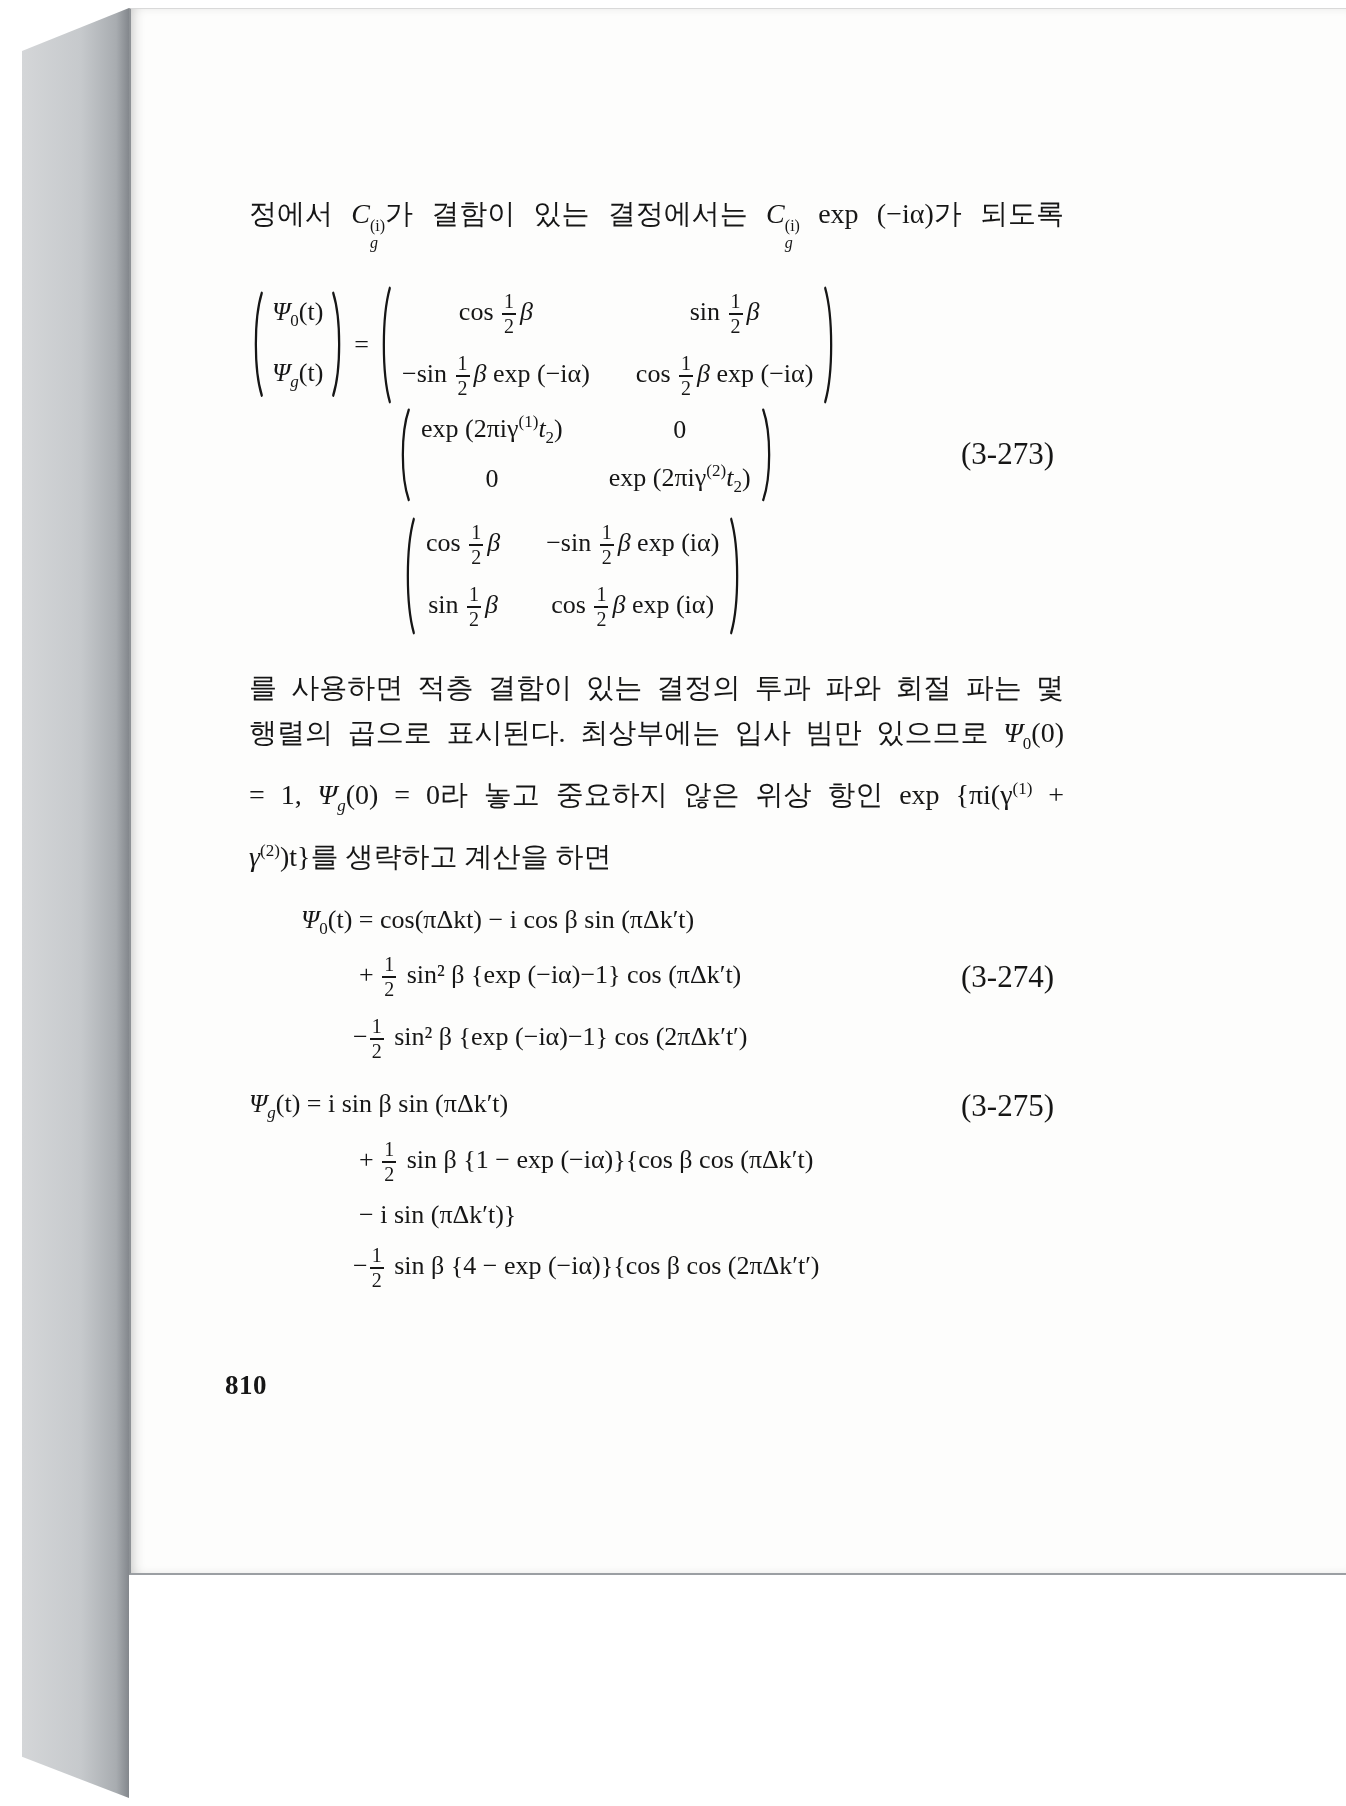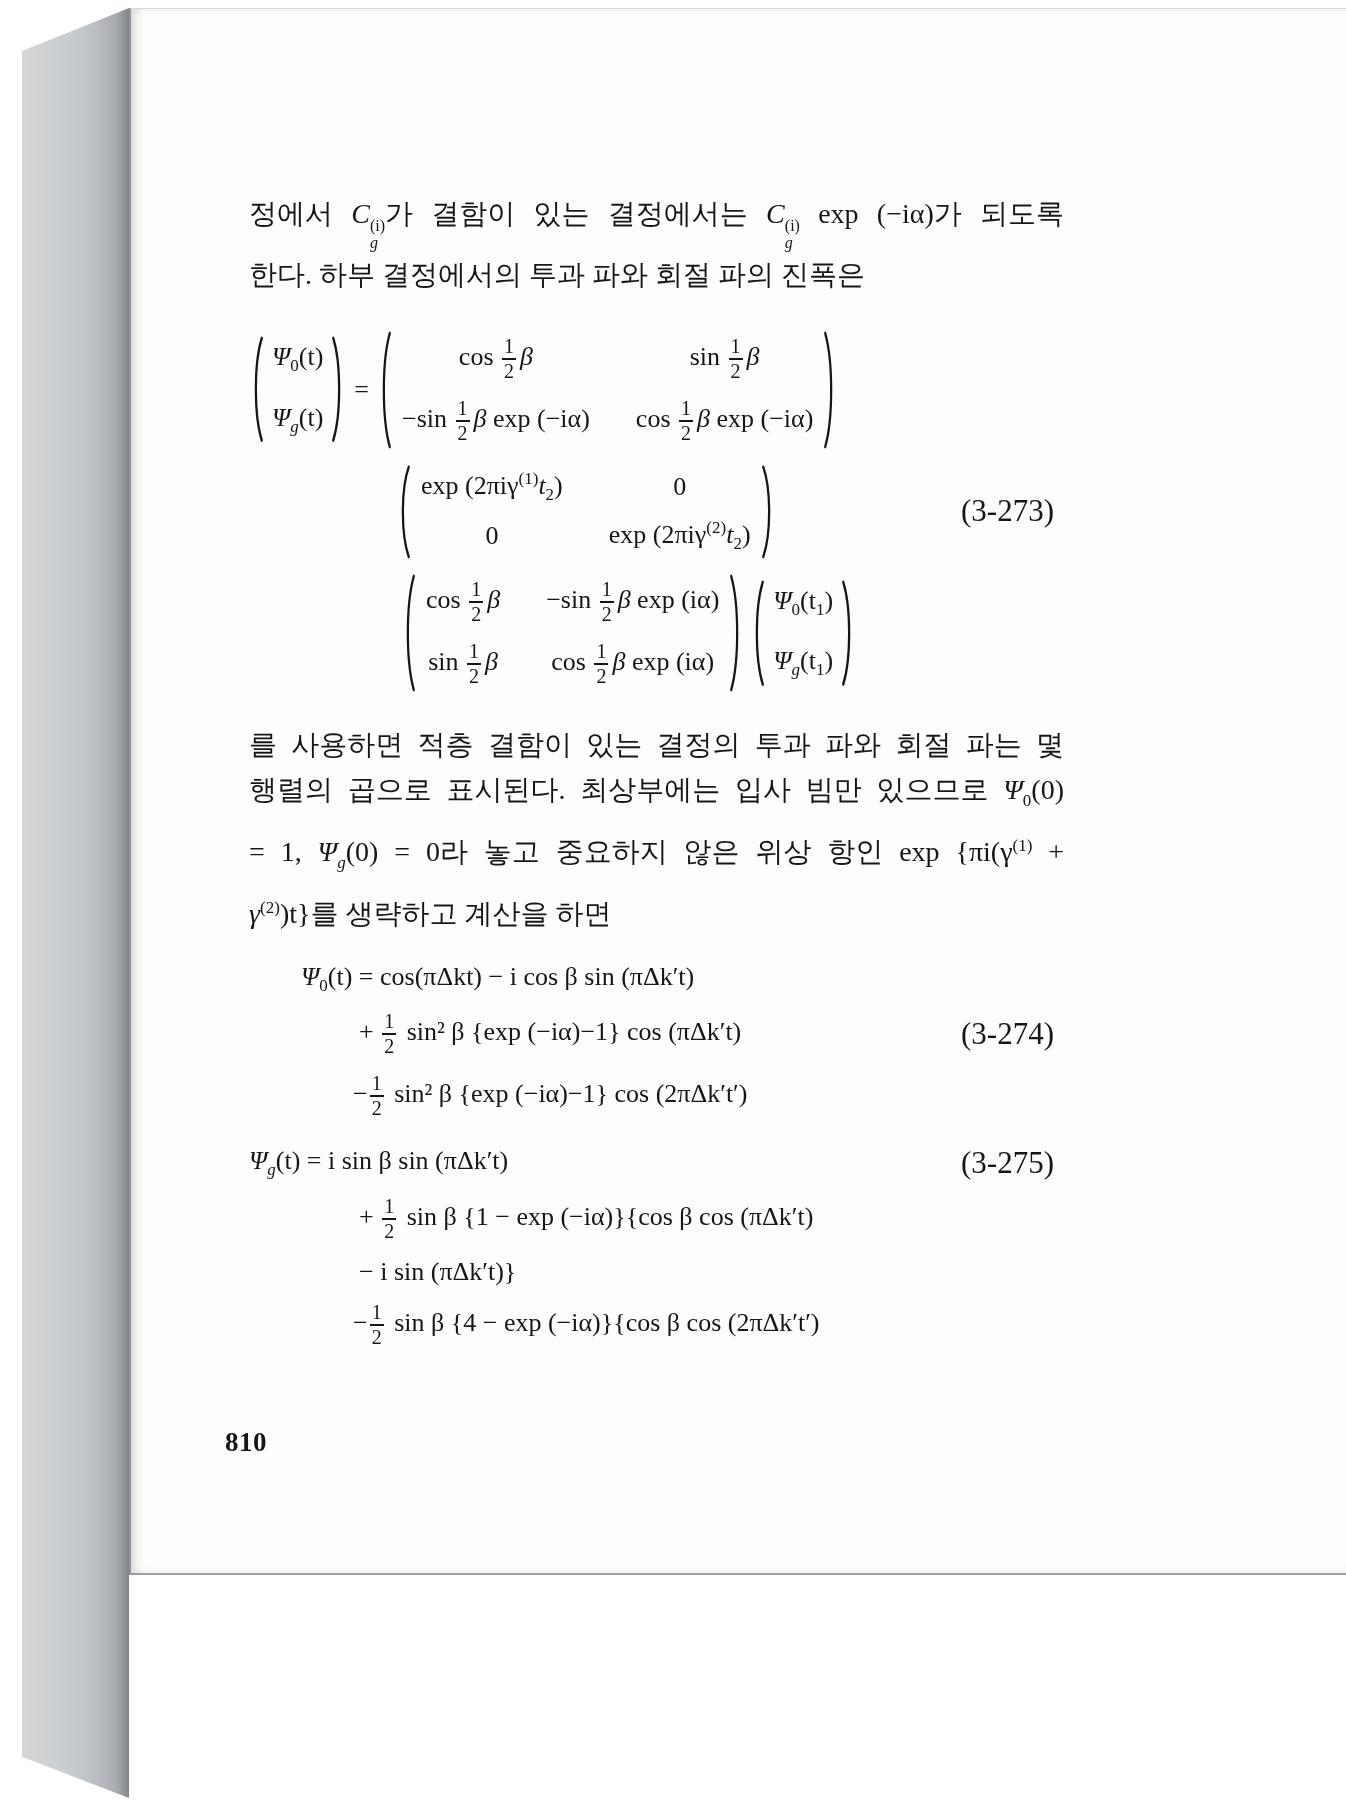--- a/index.html
+++ b/index.html
@@ -45,21 +45,21 @@
   .mat { display:inline-flex; align-items:center; }
   .paren { width:15px; align-self:stretch; overflow:visible;
            stroke:#161616; stroke-width:3; fill:none; stroke-linecap:round; }
   .cells { display:grid; align-items:center; justify-items:center; padding:4px 10px; }
   .cells.m2x2 { grid-template-columns:auto auto; column-gap:46px; row-gap:14px; }
   .cells.vec  { grid-template-columns:auto; row-gap:26px; padding:6px 8px; }
 
   .eq-block { position:relative; width:100%; }
   .eq273 { margin-top:34px; }
   .eq-row { display:flex; align-items:center; position:relative; }
-  .rowB { margin-top:16px; margin-left:147px; }
+  .rowB { margin-top:4px; margin-left:147px; }
   .rowC { margin-top:16px; margin-left:152px; }
   .eqsign { margin:0 8px; }
   .eq-label { position:absolute; right:10px; font-size:31px; font-style:normal; }
   .rowB .eq-label { top:50%; transform:translateY(-50%); right:10px; }
 
   .eq-lines { margin-top:26px; }
   .eq-line { position:relative; margin:14px 0; white-space:nowrap; }
   .ind-a { padding-left:52px; }
   .ind-b { padding-left:110px; }
   .ind-c { padding-left:104px; }
@@ -85,23 +85,20 @@
       <div class="para body-text">
         <div class="pl">
           <span>정에서 </span><span class="ent"><i>C</i><span class="supsub">
                 <span>(i)</span>
                 <i>g</i>
               </span></span><span>가 결함이 있는 결정에서는 </span><span class="ent"><i>C</i><span class="supsub">
                 <span>(i)</span>
                 <i>g</i>
               </span></span><span> exp (−iα)가 되도록</span>
         </div>
-        <div class="pl end">
-          <span>한다.  하부 결정에서의 투과 파와 회절 파의 진폭은</span>
-        </div>
       </div>
 
       <div class="eq-block eq273 math">
 
         <div class="eq-row rowA">
           <span class="mat">
             <svg class="paren" viewBox="0 0 20 100" preserveAspectRatio="none">
                 <use href="#lp"></use>
               </svg>
             <span class="cells vec">
@@ -179,32 +176,20 @@
                   </span><i>β</i></span>
               <span class="ent"><span class="rm">cos</span> <span class="frac">
                     <span class="fn">1</span>
                     <span class="fd">2</span>
                   </span><i>β</i> <span class="rm">exp (iα)</span></span>
             </span>
             <svg class="paren" viewBox="0 0 20 100" preserveAspectRatio="none">
                 <use href="#rp"></use>
               </svg>
           </span>
-          <span class="mat" style="margin-left:6px">
-            <svg class="paren" viewBox="0 0 20 100" preserveAspectRatio="none">
-                <use href="#lp"></use>
-              </svg>
-            <span class="cells vec">
-              <span class="ent"><i>Ψ</i><sub>0</sub><span class="rm">(t</span><sub>1</sub><span class="rm">)</span></span>
-              <span class="ent"><i>Ψ</i><sub class="it">g</sub><span class="rm">(t</span><sub>1</sub><span class="rm">)</span></span>
-            </span>
-            <svg class="paren" viewBox="0 0 20 100" preserveAspectRatio="none">
-                <use href="#rp"></use>
-              </svg>
-          </span>
         </div>
       </div>
 
       <div class="para body-text" style="margin-top:30px">
         <div class="pl">
           <span>를 사용하면 적층 결함이 있는 결정의 투과 파와 회절 파는 몇</span>
         </div>
         <div class="pl">
           <span>행렬의 곱으로 표시된다.  최상부에는 입사 빔만 있으므로 </span><span class="ent"><i>Ψ</i><sub>0</sub><span class="rm">(0)</span></span>
         </div>

